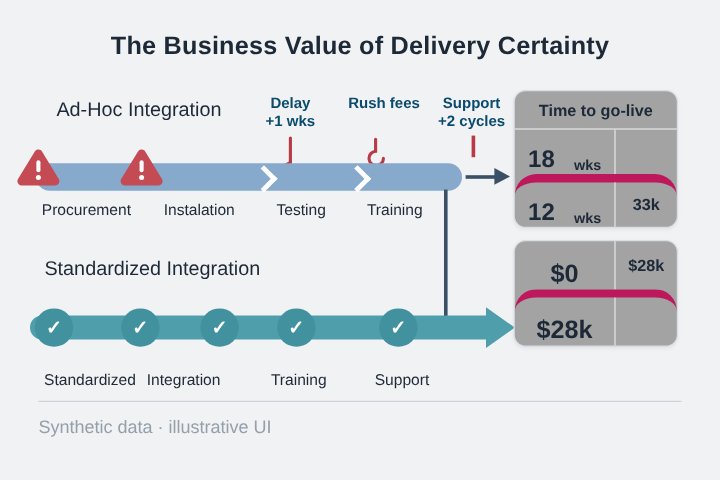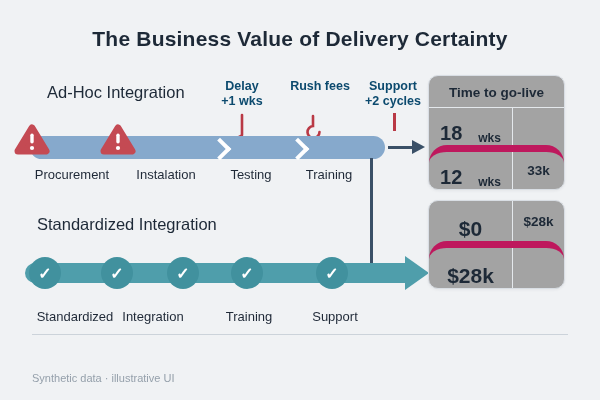--- a/index.html
+++ b/index.html
@@ -68,21 +68,21 @@
   .c-main{width:83px;border-right:1px solid #e4e8ec;display:flex;align-items:flex-end;
           justify-content:center;gap:16px;color:#1d2937;}
   .c-value{font-size:20px;font-weight:bold;}
   .card-bottom .c-value{font-size:21px;}
   .c-unit{font-size:12px;font-weight:600;margin-top:4px;}
   .c-aside{flex:1;display:flex;align-items:center;justify-content:center;
            font-size:13.5px;font-weight:600;color:#1d2937;}
 
   
   .footer-line{position:absolute;left:32px;top:334px;width:536px;height:1px;background:#ccd3da;}
-  .footer-note{position:absolute;left:32px;top:348px;font-size:11px;color:#95a0ab;margin-top:24px;}
+  .footer-note{position:absolute;left:32px;top:348px;font-size:15px;color:#95a0ab;}
 </style>
 </head>
 <body>
 
 <div class="canvas">
 
   <div class="title">The Business Value of Delivery Certainty</div>
 
   <div class="section-heading heading-adhoc">Ad-Hoc Integration</div>
 

